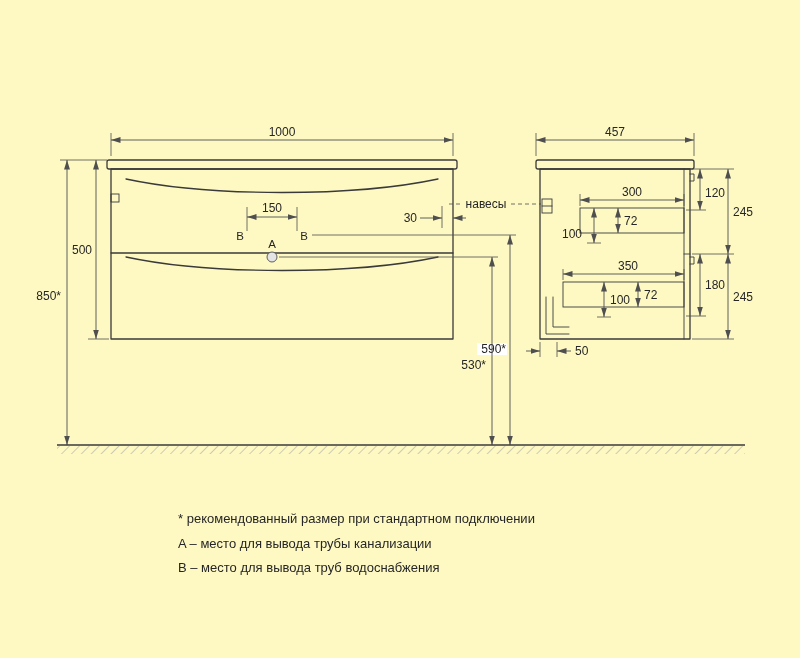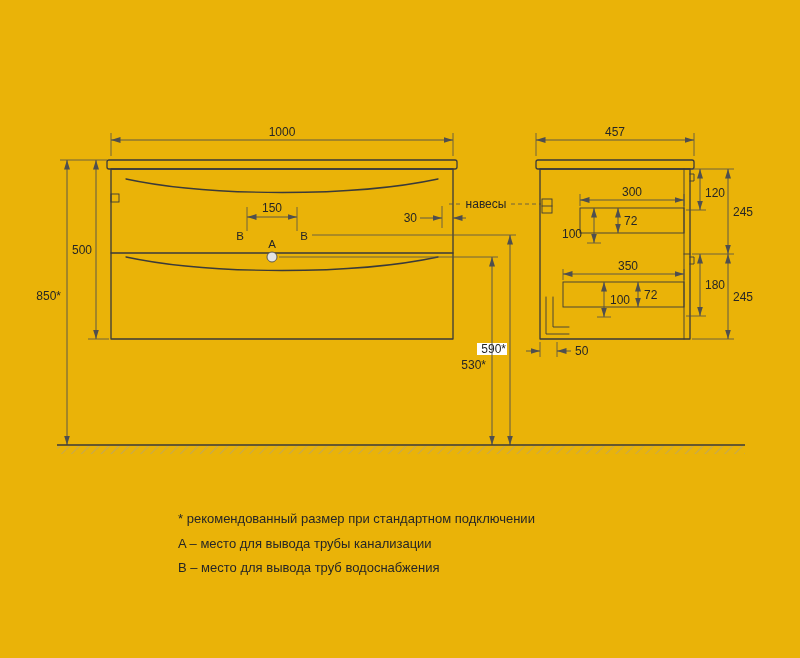--- a/index.html
+++ b/index.html
@@ -1,16 +1,16 @@
 <!DOCTYPE html>
 <html style="--line: #3a3a3a; --dim: #4f4f4f; --text: #262626; --hatch: #9e9e9e;"><head>
 <meta charset="utf-8">
 <style>
   html,body{margin:0;padding:0;background:#fff;}
-  #stage{width:800px;height:658px;background:#eab308;position:relative;overflow:hidden;}
+  #stage{width:800px;height:658px;background:#fef9c3;position:relative;overflow:hidden;}
   svg{display:block;}
   text{font-family:"Liberation Sans",sans-serif;fill:var(--text,#262626);}
   .t12{font-size:12px;}
   .t11{font-size:11.5px;}
   .t13{font-size:13px;}
   .od{fill:none;stroke:var(--line,#3a3a3a);stroke-width:1.3;stroke-linecap:round;stroke-linejoin:round;}
   .odt{fill:none;stroke:var(--line,#3a3a3a);stroke-width:0.9;stroke-linecap:round;}
   .dm{fill:none;stroke:var(--dim,#4f4f4f);stroke-width:0.9;}
   .ex{fill:none;stroke:var(--dim,#4f4f4f);stroke-width:0.8;}
   .dash{stroke-dasharray:4 3;}

